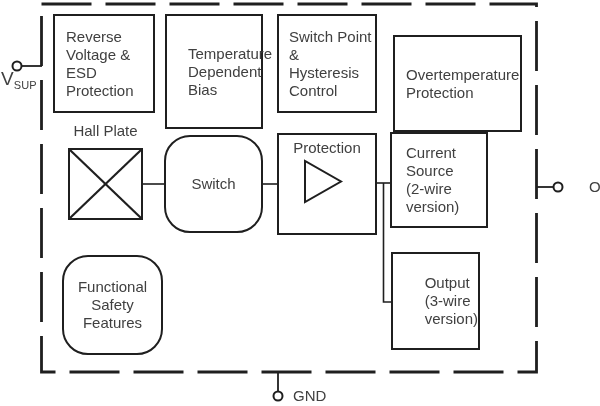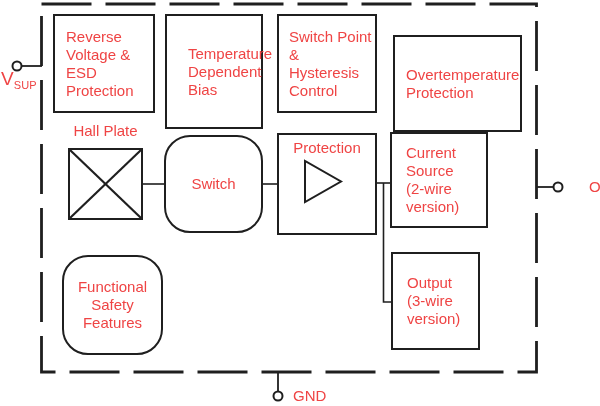--- a/index.html
+++ b/index.html
@@ -1,37 +1,37 @@
 <!DOCTYPE html>
 <html><head>
 <meta charset="utf-8">
 <style>
   html,body{margin:0;padding:0;background:#ffffff;}
   .stage{
     position:relative;width:600px;height:406px;background:#ffffff;overflow:hidden;
-    font-family:"Liberation Sans",sans-serif;color:#ef4444;
+    font-family:"Liberation Sans",sans-serif;color:#404040;
   }
   .wires{position:absolute;left:0;top:0;}
   .blk{
     position:absolute;box-sizing:border-box;border:2px solid #1f1f1f;
     display:flex;align-items:center;justify-content:flex-start;
     font-size:15px;line-height:18px;white-space:pre-line;background:transparent;
   }
   .blk.center{justify-content:center;text-align:center;padding-left:0;border-radius:26px;}
   .b-reverse {left:53px; top:14px; width:102px;height:99px; padding-left:11px;}
   .b-temp    {left:165px;top:14px; width:98px; height:115px; padding-left:21px;}
   .b-swpoint {left:277px;top:14px; width:100px;height:99px; padding-left:10px;}
   .b-overtemp{left:393px;top:13px; width:129px;height:97px; padding-left:11px;margin-top:22px;}
   .b-hall    {left:68px; top:148px;width:75px; height:72px;}
   .b-switch  {left:164px;top:135px;width:99px; height:98px;}
   .b-comp    {left:277px;top:133px;width:100px;height:102px;
               flex-direction:column;align-items:center;justify-content:flex-start;padding-top:4px;}
   .b-current {left:390px;top:132px;width:98px; height:96px; padding-left:14px;}
   .b-safety  {left:62px; top:255px;width:101px;height:100px;}
-  .b-output  {left:391px;top:252px;width:89px; height:98px; padding-left:14px;}
+  .b-output  {left:391px;top:252px;width:89px; height:98px; padding-left:14px;justify-content:flex-end;}
   .lbl{position:absolute;font-size:15px;line-height:16px;white-space:nowrap;}
   .hall-label{left:68px;top:123px;width:75px;text-align:center;}
   .vsup-label{left:1px;top:71px;font-size:19px;}
   .vsup-label .sub{font-size:11px;vertical-align:-4px;letter-spacing:0.2px;}
   .out-label{left:567px;top:179px;margin-left:22px;}
   .gnd-label{left:293px;top:388px;}
 </style>
 </head>
 <body>
 

